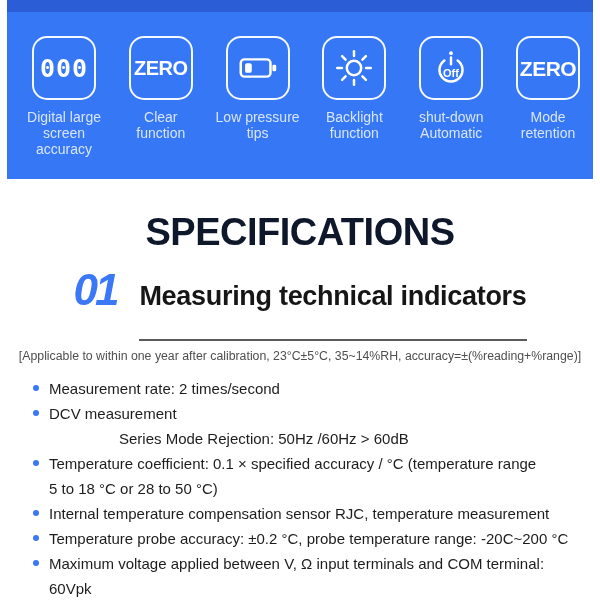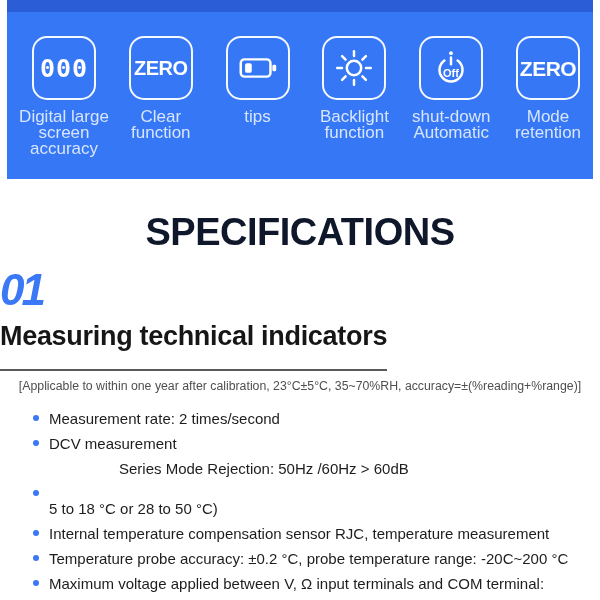--- a/index.html
+++ b/index.html
@@ -14,32 +14,32 @@
   .feature{width:90px;text-align:center;}
   .icon-box{
     width:64px;height:64px;margin:0 auto;box-sizing:border-box;
     border:2px solid rgba(255,255,255,.95);border-radius:15px;
     display:flex;align-items:center;justify-content:center;
   }
   .glyph{color:#fff;font-weight:bold;line-height:1;}
   .glyph-000{font-family:"DejaVu Sans Mono",monospace;font-size:25px;letter-spacing:1px;}
   .glyph-zero{font-size:20px;letter-spacing:-0.5px;}
   .glyph-hold{font-size:21px;letter-spacing:-0.5px;}
-  .caption{margin-top:9px;font-size:17px;line-height:16px;color:#d8e5ff;}
+  .caption{margin-top:9px;font-size:14px;line-height:16px;color:#d8e5ff;}
   .caption span{display:block;}
   
   .title{
     margin-top:32px;text-align:center;
     font-size:38px;font-weight:bold;color:#0f172a;letter-spacing:-0.5px;
   }
-  .heading{display:flex;justify-content:center;align-items:baseline;gap:6px;margin-top:11px;flex-direction:column;}
+  .heading{display:flex;justify-content:center;align-items:baseline;gap:23px;margin-top:11px;}
   .num{font-size:44px;font-weight:bold;font-style:italic;color:#3b78f5;letter-spacing:-3px;}
   .sub{
     font-size:27px;font-weight:bold;color:#161616;
-    border-bottom:2px solid #5a5a5a;padding-bottom:17px;letter-spacing:-0.3px;
+    border-bottom:2px solid #5a5a5a;padding-bottom:27px;letter-spacing:-0.3px;
   }
   .note{margin-top:8px;text-align:center;font-size:12.3px;color:#4f4f4f;}
   
   .spec-list{margin:13px 10px 0 33px;font-size:15px;color:#1d1d1d;}
   .spec-row{display:flex;line-height:25px;}
   .spec-row.indent{padding-left:86px;}
   .dot{flex:none;width:6px;height:6px;border-radius:50%;background:#3b78f5;margin:9px 10px 0 0;}
   .dot.hidden{visibility:hidden;}
   svg{display:block}
 </style>
@@ -74,20 +74,21 @@
 
       <div class="feature">
         <div class="icon-box">
           <svg width="46" height="46" viewBox="0 0 48 48">
             <rect x="6" y="15" width="31" height="18" rx="4" fill="none" stroke="#fff" stroke-width="2.6"></rect>
             <rect x="39" y="20.5" width="4" height="7" rx="1.5" fill="#fff"></rect>
             <rect x="10.5" y="19" width="7" height="10" rx="2" fill="#fff"></rect>
           </svg>
         </div>
         <div class="caption">
+          <span>Low pressure</span>
           <span>tips</span>
         </div>
       </div>
 
       <div class="feature">
         <div class="icon-box">
           <svg width="46" height="46" viewBox="0 0 48 48">
             <circle cx="24" cy="24" r="7.5" fill="none" stroke="#fff" stroke-width="2.6"></circle>
             <g stroke="#fff" stroke-width="2.6" stroke-linecap="round">
               <line x1="36.5" y1="24" x2="41.5" y2="24"></line>
@@ -134,36 +135,37 @@
     </div>
   </div>
 
   <div class="title">SPECIFICATIONS</div>
 
   <div class="heading">
     <span class="num">01</span>
     <span class="sub">Measuring technical indicators</span>
   </div>
 
-  <div class="note">[Applicable to within one year after calibration, 23°C±5°C, 35~70%RH, accuracy=±(%reading+%range)]</div>
+  <div class="note">[Applicable to within one year after calibration, 23°C±5°C, 35~14%RH, accuracy=±(%reading+%range)]</div>
 
   <div class="spec-list">
       <div class="spec-row">
         <span class="dot"></span>
         <span class="spec-text">Measurement rate: 2 times/second</span>
       </div>
       <div class="spec-row">
         <span class="dot"></span>
         <span class="spec-text">DCV measurement</span>
       </div>
       <div class="spec-row indent">
         <span class="spec-text">Series Mode Rejection: 50Hz /60Hz &gt; 60dB</span>
       </div>
       <div class="spec-row">
         <span class="dot"></span>
+        <span class="spec-text">Temperature coefficient: 0.1 × specified accuracy / °C (temperature range</span>
       </div>
       <div class="spec-row">
         <span class="dot hidden"></span>
         <span class="spec-text">5 to 18 °C or 28 to 50 °C)</span>
       </div>
       <div class="spec-row">
         <span class="dot"></span>
         <span class="spec-text">Internal temperature compensation sensor RJC, temperature measurement</span>
       </div>
       <div class="spec-row">

